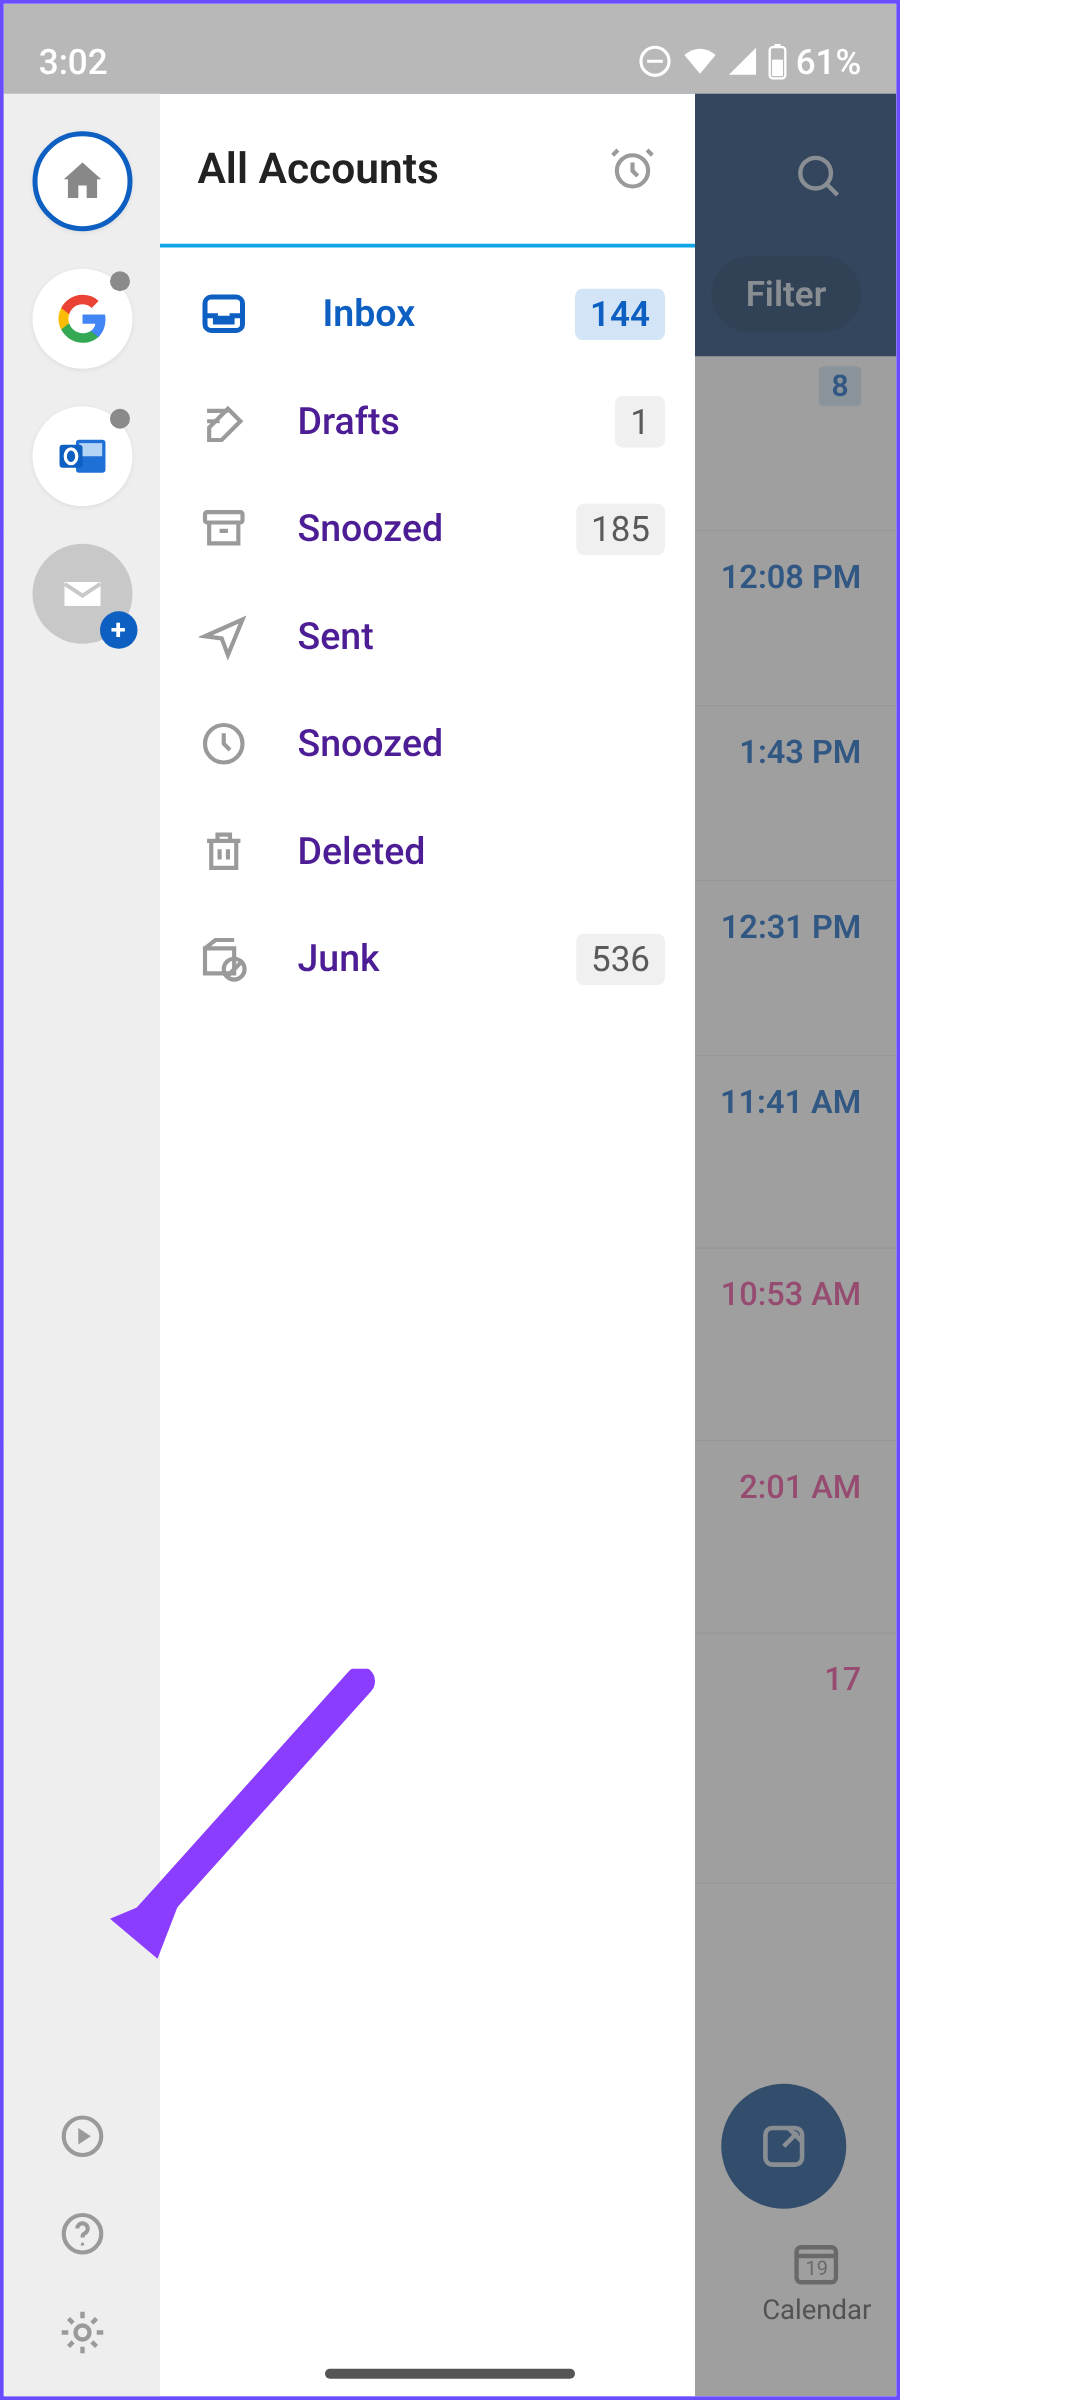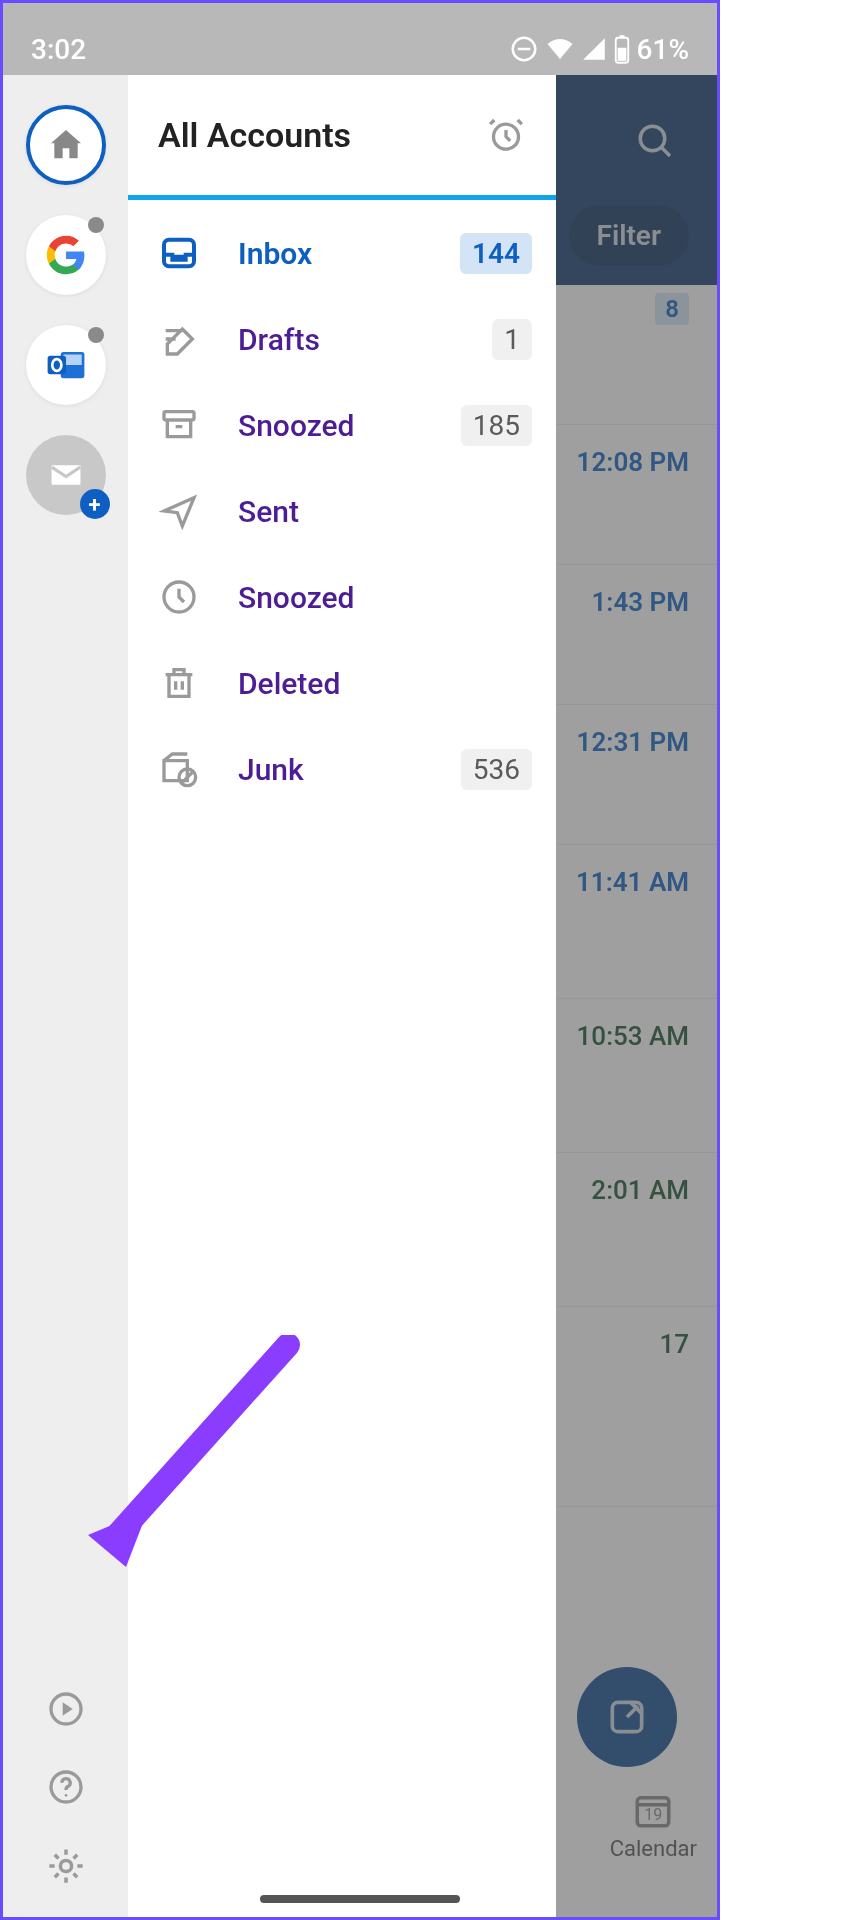--- a/index.html
+++ b/index.html
@@ -15,21 +15,21 @@
   .app { position: absolute; top: 72px; left: 0; right: 0; bottom: 0; }
 
   
   .inbox-bg { position: absolute; top: 0; left: 0; right: 0; bottom: 0; background: #fff; }
   .inbox-header { height: 210px; background: #113a6e; position: relative; }
   .inbox-header .search { position: absolute; top: 46px; right: 40px; }
   .inbox-header .filter-pill { position: absolute; top: 130px; right: 28px; background: #0e325d; color: #cfd9e5; font-size: 28px; font-weight: 600; padding: 14px 28px; border-radius: 40px; }
   .inbox-list { position: absolute; top: 210px; left: 0; right: 0; bottom: 0; }
   .inbox-item { padding: 22px 28px 22px 120px; border-bottom: 1px solid #eee; position: relative; min-height: 140px; }
   .inbox-item .time { position: absolute; top: 22px; right: 28px; color: #0d5fc2; font-size: 26px; font-weight: 600; }
-  .inbox-item .time.gray { color: #14532d; font-weight: 500; }
+  .inbox-item .time.gray { color: #ec4899; font-weight: 500; }
   .inbox-item .line1 { font-size: 28px; color: #222; margin-top: 42px; white-space: nowrap; overflow: hidden; text-overflow: ellipsis; }
   .inbox-item .line1.bold { font-weight: 700; }
   .inbox-item .line2 { font-size: 26px; color: #555; margin-top: 4px; white-space: nowrap; overflow: hidden; text-overflow: ellipsis; }
   .badge8 { position: absolute; top: 8px; right: 28px; background: #d3e4f7; color: #0d5fc2; font-size: 24px; font-weight: 600; padding: 2px 10px; border-radius: 4px; }
   .fab { position: absolute; bottom: 150px; right: 40px; width: 100px; height: 100px; border-radius: 50%; background: #114a8e; display: flex; align-items: center; justify-content: center; }
   .bottom-nav { position: absolute; bottom: 40px; right: 20px; text-align: center; color: #555; font-size: 22px; }
   .bottom-nav svg { display: block; margin: 0 auto 2px; }
 
   
   .scrim { position: absolute; top: 0; left: 553px; right: 0; bottom: 0; background: rgba(80,80,80,0.55); }
@@ -38,28 +38,28 @@
   .drawer { position: absolute; top: 0; left: 0; width: 553px; bottom: 0; background: #fff; display: flex; }
   .acct-rail { width: 125px; background: #eeeeee; display: flex; flex-direction: column; align-items: center; padding-top: 30px; position: relative; }
   .rail-icon { width: 80px; height: 80px; border-radius: 50%; background: #fff; display: flex; align-items: center; justify-content: center; margin-bottom: 30px; position: relative; box-shadow: 0 1px 4px rgba(0,0,0,0.08); }
   .rail-icon.home { border: 4px solid #0d5fc2; }
   .rail-icon.gray { background: #c8c8c8; box-shadow: none; }
   .rail-dot { position: absolute; top: 2px; right: 2px; width: 16px; height: 16px; border-radius: 50%; background: #8a8a8a; }
   .rail-plus { position: absolute; bottom: -4px; right: -4px; width: 30px; height: 30px; border-radius: 50%; background: #0d5fc2; display: flex; align-items: center; justify-content: center; color: #fff; font-size: 22px; font-weight: 700; }
   .rail-bottom { position: absolute; bottom: 30px; left: 0; right: 0; display: flex; flex-direction: column; align-items: center; gap: 38px; }
 
   .folder-panel { flex: 1; display: flex; flex-direction: column; }
-  .folder-header { display: flex; align-items: center; justify-content: space-between; padding: 40px 30px 40px 30px; border-bottom: 5px solid #0ea5e9; }
+  .folder-header { display: flex; align-items: center; justify-content: space-between; padding: 40px 30px 40px 30px; border-bottom: 3px solid #0ea5e9; }
   .folder-header h1 { font-size: 34px; font-weight: 600; color: #222; }
   .folder-list { padding: 10px 0; }
   .folder-row { display: flex; align-items: center; padding: 22px 24px 22px 30px; gap: 38px; }
   .folder-row .ficon { width: 42px; height: 42px; flex-shrink: 0; display: flex; align-items: center; justify-content: center; }
   .folder-row .flabel { flex: 1; font-size: 30px; color: #4c1d95; font-weight: 500; }
   .folder-row .fcount { font-size: 28px; color: #5a5a5a; background: #f0f0f0; padding: 4px 12px; border-radius: 6px; min-width: 40px; text-align: right; }
-  .folder-row.active .flabel { color: #0d5fc2; font-weight: 600; }
+  .folder-row.active .flabel { color: #0d5fc2; font-weight: 600; margin-left: 20px; }
   .folder-row.active .fcount { color: #0d5fc2; background: #d3e4f7; font-weight: 600; }
 
   
   .arrow-anno { position: absolute; pointer-events: none; }
 
   
   .home-indicator { position: absolute; bottom: 14px; left: 50%; transform: translateX(-50%); width: 200px; height: 8px; background: #555; border-radius: 4px; }
 </style>
 </head>
 <body>

